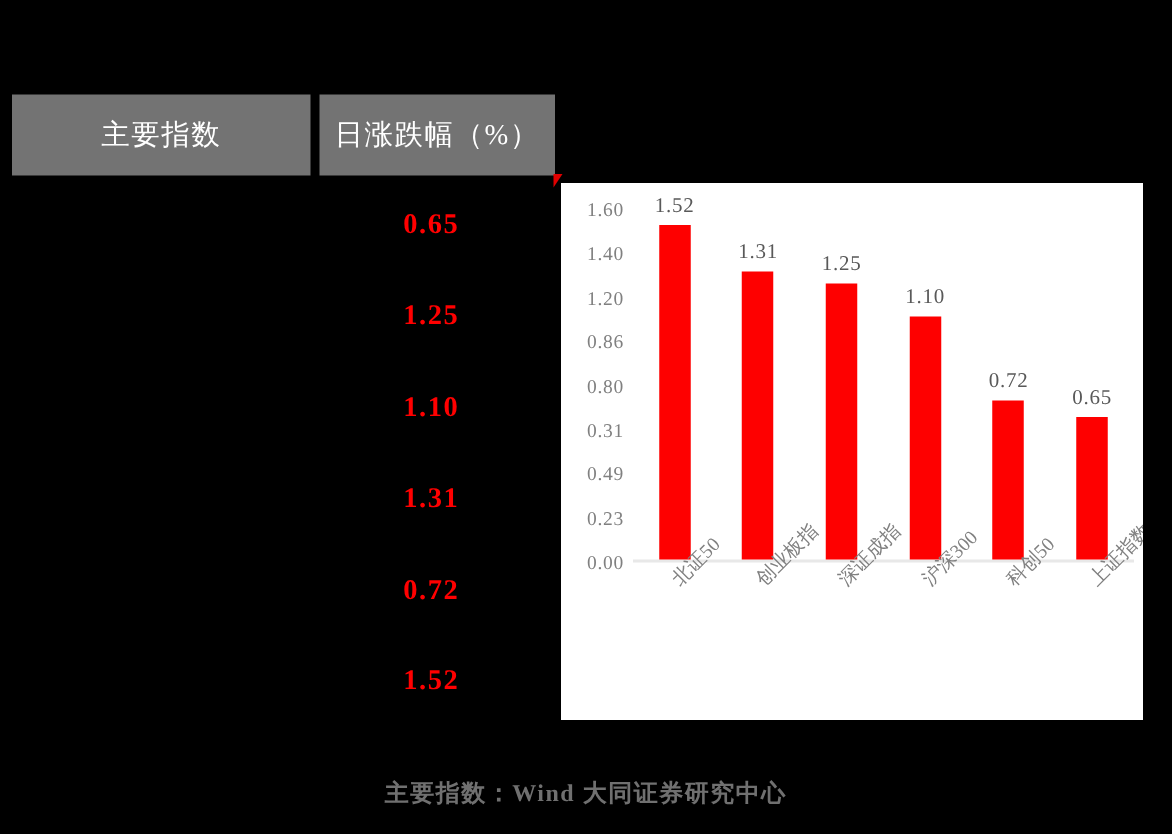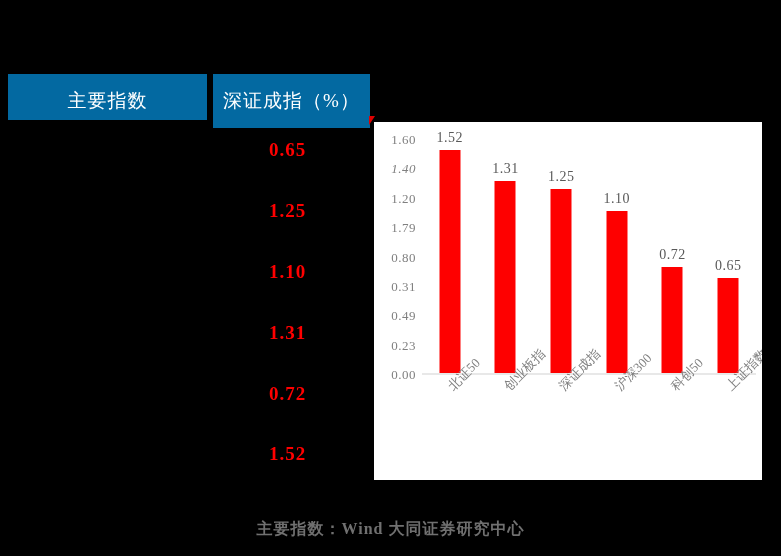--- a/index.html
+++ b/index.html
@@ -18,23 +18,23 @@
   
   .header-row {
     position: absolute;
     left: 8px;
     top: 62px;
     width: 765px;
     height: 54px;
   }
   .hdr-cell {
     position: absolute;
-    top: 12px;
+    top: 1px;
     height: 54px;
-    background: #0369a1;
+    background: #737373;
     color: #ffffff;
     display: flex;
     align-items: center;
     justify-content: center;
     font-size: 19px;
     letter-spacing: 1px;
     font-family: "Liberation Serif", "DejaVu Serif", serif;
     font-weight: normal;
   }
   .hdr-1 { left: 0px;   width: 199px; }
@@ -205,21 +205,21 @@
     letter-spacing: 1px;
     font-family: "Liberation Serif", "DejaVu Serif", serif;
     font-weight: bold;
   }
 </style>
 </head>
 <body>
 
 <div class="header-row">
   <div class="hdr-cell hdr-1">主要指数</div>
-  <div class="hdr-cell hdr-2">深证成指（%）</div>
+  <div class="hdr-cell hdr-2">日涨跌幅（%）</div>
 </div>
 
 <div class="col1-body">
   <div class="col1-cell"></div>
   <div class="col1-cell"></div>
   <div class="col1-cell"></div>
   <div class="col1-cell"></div>
   <div class="col1-cell"></div>
   <div class="col1-cell"></div>
 </div>
@@ -235,23 +235,23 @@
 
 <div class="red-marker"></div>
 <div class="chart-panel">
   <div class="plot-wrap">
     <div class="y-axis" id="y-axis">
         <div class="y-tick" style="top: 235px;">0.00</div>
         <div class="y-tick" style="top: 205.625px;">0.23</div>
         <div class="y-tick" style="top: 176.25px;">0.49</div>
         <div class="y-tick" style="top: 146.875px;">0.31</div>
         <div class="y-tick" style="top: 117.5px;">0.80</div>
-        <div class="y-tick" style="top: 88.125px;">1.79</div>
+        <div class="y-tick" style="top: 88.125px;">0.86</div>
         <div class="y-tick" style="top: 58.75px;">1.20</div>
-        <div class="y-tick" style="top: 29.375px; font-style: italic;">1.40</div>
+        <div class="y-tick" style="top: 29.375px;">1.40</div>
         <div class="y-tick" style="top: 0px; text-align: center;">1.60</div>
       </div>
     <div class="plot-area" id="plot-area">
       <div class="baseline"></div>
     <div class="bar-slot" style="left: 0px; width: 55.6667px;">
           <div class="bar" style="height: 223.25px; background: rgb(254, 0, 0);"></div>
           <div class="bar-label" style="bottom: 227.25px;">1.52</div>
         </div>
         <div class="bar-slot" style="left: 55.6667px; width: 55.6667px;">
           <div class="bar" style="height: 192.406px; background: rgb(254, 0, 0);"></div>

